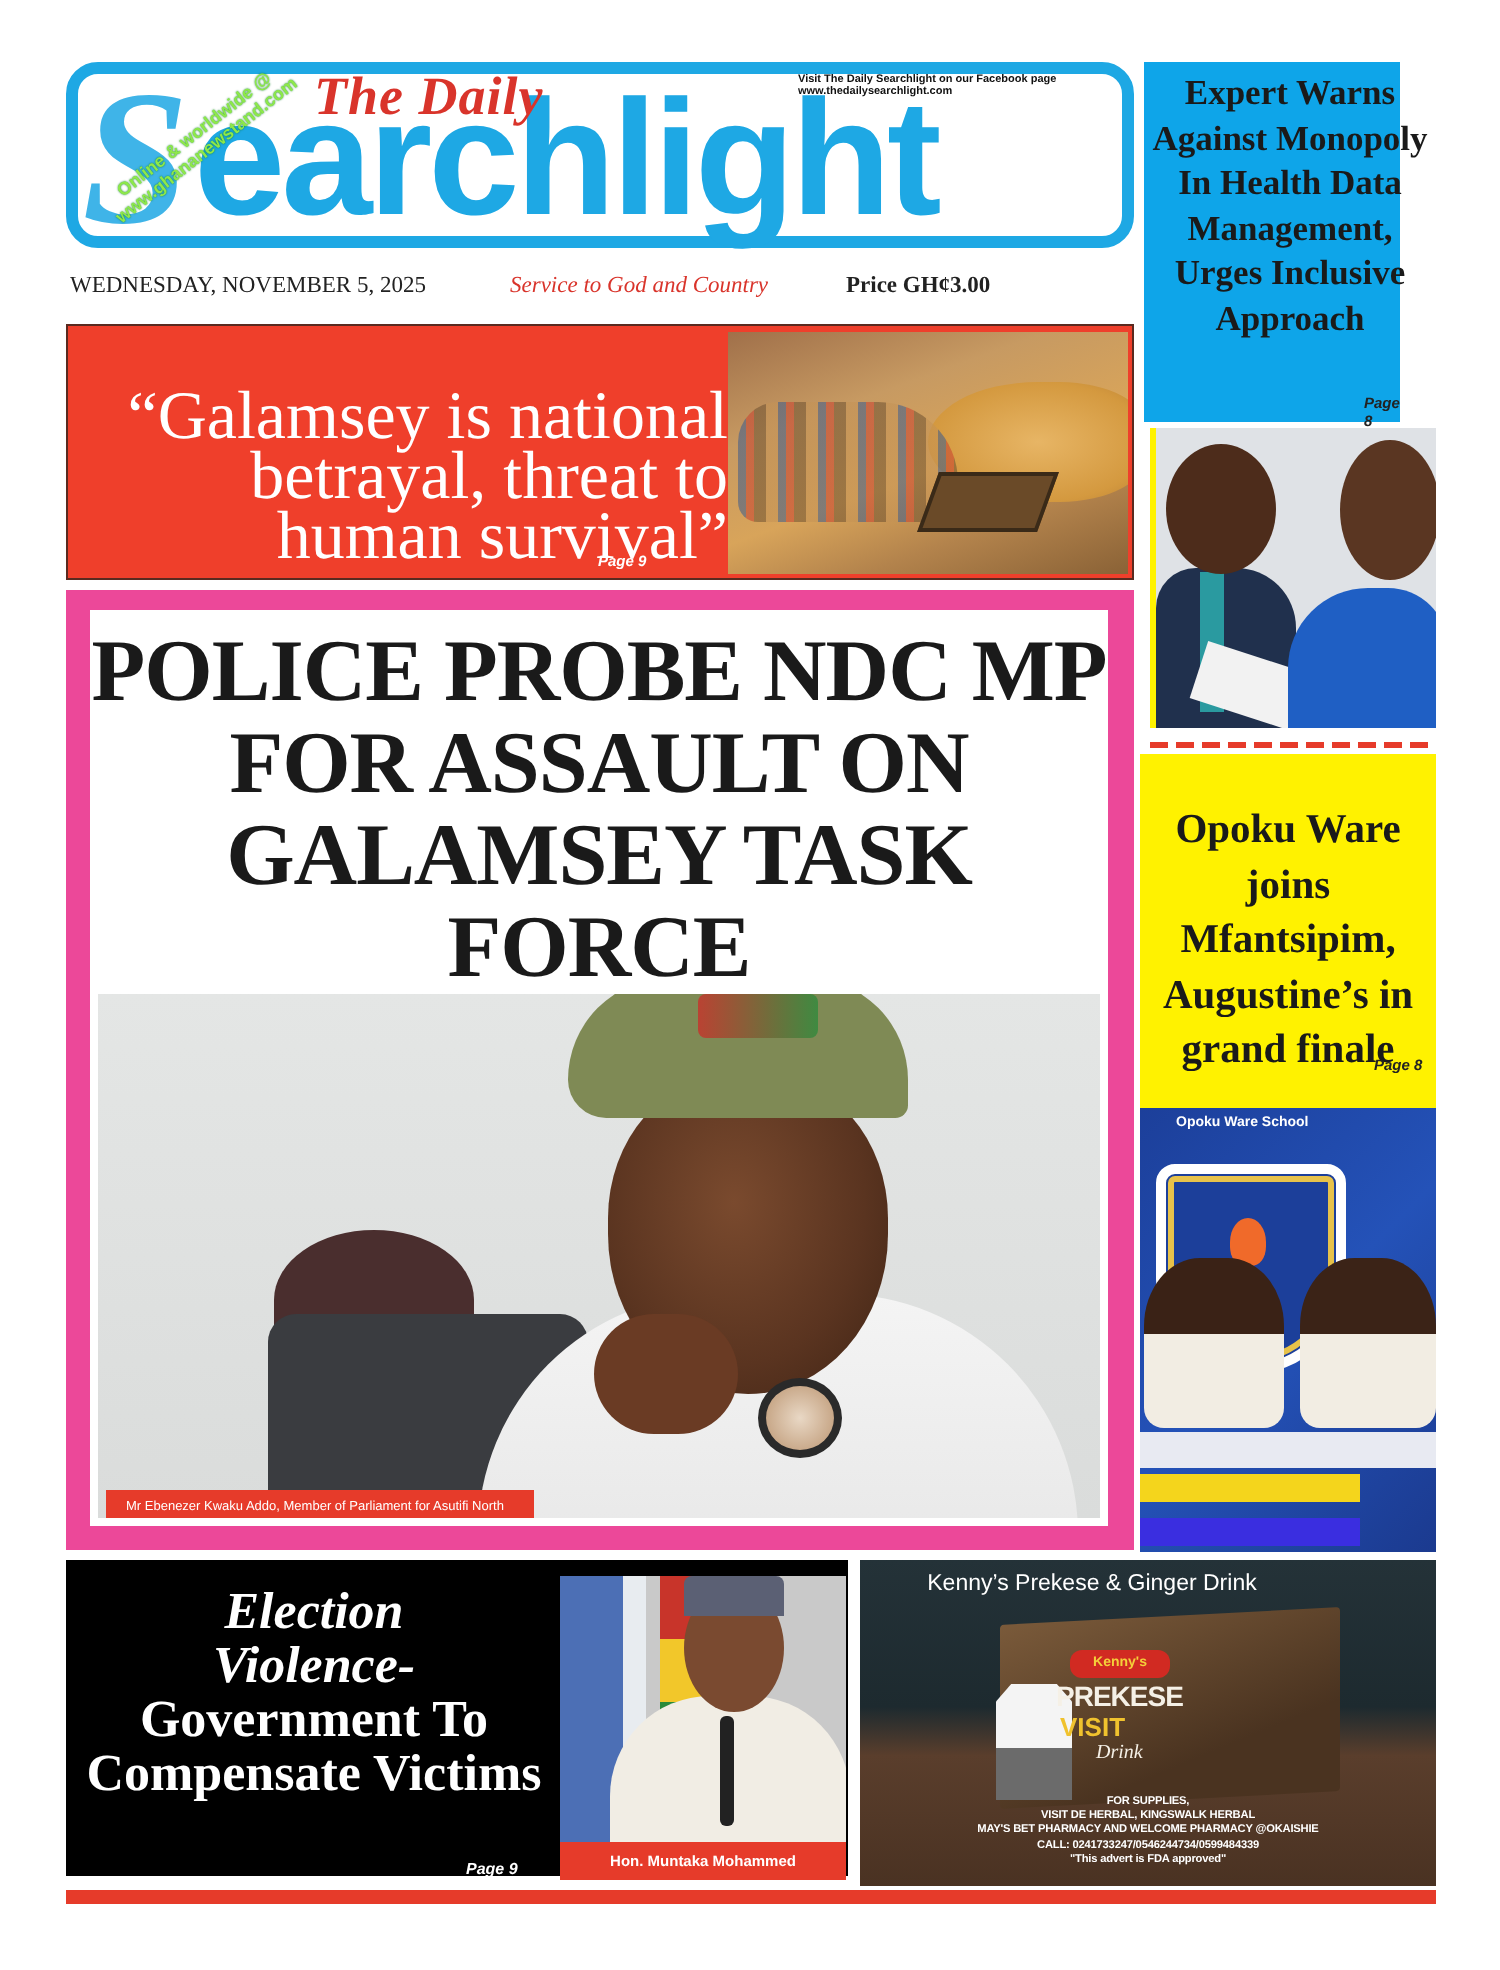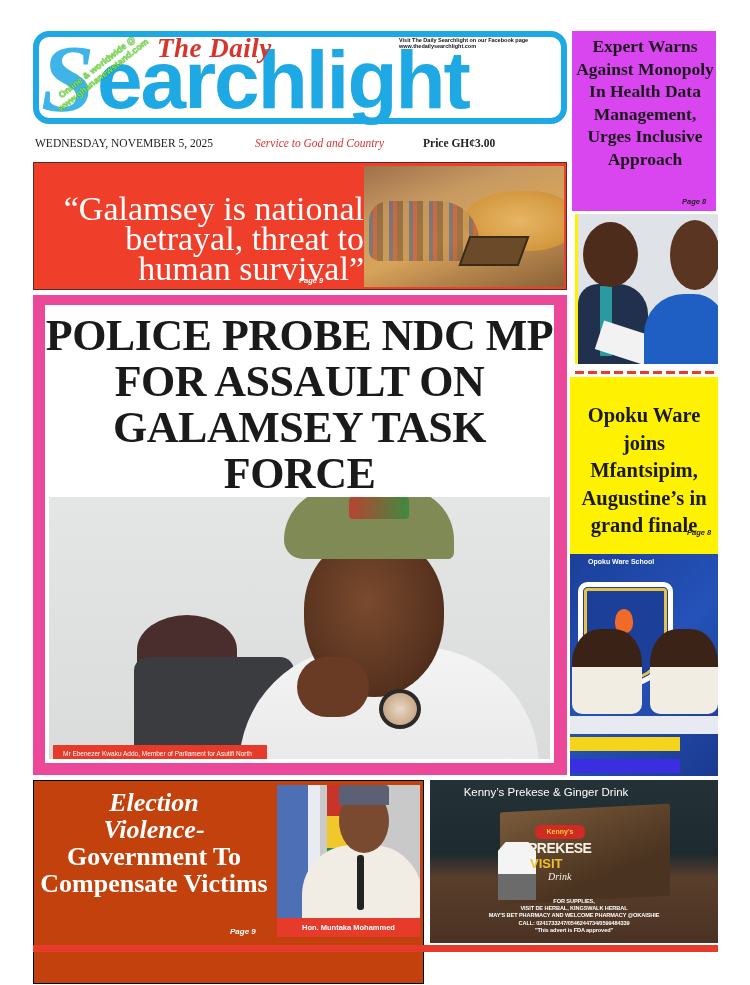--- a/index.html
+++ b/index.html
@@ -37,21 +37,21 @@
   .chair-body { left: 85px; top: 160px; width: 160px; height: 110px; border-radius: 14px; background: #3a3c40; }
   .shirt { left: 190px; top: 150px; width: 300px; height: 130px; border-radius: 120px 120px 0 0; background: linear-gradient(180deg, #f4f4f4, #e8e8e8); }
   .face { left: 255px; top: 40px; width: 140px; height: 160px; border-radius: 45% 45% 50% 50%; background: radial-gradient(ellipse at 45% 40%, #7a4a2e 0%, #5a3420 60%, #3e2314 100%); }
   .cap { left: 235px; top: -8px; width: 170px; height: 70px; border-radius: 80px 80px 10px 30px; background: #7f8a55; }
   .cap-logo { left: 300px; top: 0px; width: 60px; height: 22px; border-radius: 4px; background: linear-gradient(90deg, #c8312a, #2f8a3c); opacity: 0.8; }
   .fist { left: 248px; top: 160px; width: 72px; height: 60px; border-radius: 30px; background: #6a3b24; }
   .watch { left: 330px; top: 192px; width: 42px; height: 40px; border-radius: 50%; background: radial-gradient(circle, #e9d8c5 0%, #c9a98a 70%, #7a5d45 100%); border: 4px solid #2a2a2a; }
   .caption { left: 4px; top: 248px; width: 214px; height: 18px; background: #e63b2a; color: #fff; font-family: "Liberation Sans", sans-serif; font-size: 6.5px; line-height: 18px; padding-left: 10px; }
 
   
-  .side1 { left: 572px; top: 31px; width: 144px; height: 180px; background: #d946ef; }
+  .side1 { left: 572px; top: 31px; width: 128px; height: 180px; background: #0ea5e9; }
   .side1-text { left: 0; top: 4px; width: 146px; text-align: center; font-weight: bold; font-size: 17.5px; line-height: 22.5px; color: #1a1a1a; }
   .side1-page { left: 110px; top: 166px; font-family: "Liberation Sans", sans-serif; font-style: italic; font-weight: bold; font-size: 7.5px; color: #222; }
   .side1-photo { left: 575px; top: 214px; width: 143px; height: 150px; background: #dfe2e6; overflow: hidden; border-left: 3px solid #fff200; }
   .p1-suit { left: 0; top: 70px; width: 70px; height: 90px; background: #20304d; border-radius: 20px 30px 0 0; }
   .p1-tie { left: 22px; top: 72px; width: 12px; height: 70px; background: #2a9aa0; }
   .p1-face { left: 5px; top: 8px; width: 55px; height: 65px; border-radius: 50%; background: #4d2c1b; }
   .p1-paper { left: 20px; top: 115px; width: 60px; height: 30px; background: #f2f2f2; transform: rotate(18deg); }
   .p2-suit { left: 66px; top: 80px; width: 80px; height: 80px; background: #1f5fc4; border-radius: 40px 30px 0 0; }
   .p2-face { left: 92px; top: 6px; width: 50px; height: 70px; border-radius: 50%; background: #5a3622; }
   .dash-sep { left: 575px; top: 371px; width: 143px; height: 3px; background: repeating-linear-gradient(90deg, #e63b2a 0 9px, transparent 9px 13px); }
@@ -63,21 +63,21 @@
   .school-label { left: 18px; top: 4px; font-family: "Liberation Sans", sans-serif; font-weight: bold; font-size: 7px; color: #fff; }
   .shield { left: 8px; top: 28px; width: 95px; height: 105px; background: #1c3f9a; border: 5px solid #fff; outline: 3px solid #e7c24a; outline-offset: -9px; border-radius: 10px 10px 50px 50px; }
   .flame { left: 45px; top: 55px; width: 18px; height: 24px; background: #f06a2a; border-radius: 50% 50% 40% 40%; }
   .boy1 { left: 2px; top: 75px; width: 70px; height: 85px; border-radius: 40% 40% 10px 10px; background: linear-gradient(180deg, #3a2216 0 45%, #f2ede3 45% 100%); }
   .boy2 { left: 80px; top: 75px; width: 68px; height: 85px; border-radius: 40% 40% 10px 10px; background: linear-gradient(180deg, #3b2317 0 45%, #f2ede3 45% 100%); }
   .desk { left: 0; top: 162px; width: 148px; height: 18px; background: #e8eaf2; }
   .desk-y { left: 0; top: 183px; width: 110px; height: 14px; background: #f4d51c; }
   .desk-b { left: 0; top: 205px; width: 110px; height: 14px; background: #3a2ee0; }
 
   
-  .election { left: 33px; top: 780px; width: 391px; height: 204px; background: #c2410c; border: 1px solid #000000; }
+  .election { left: 33px; top: 780px; width: 391px; height: 158px; background: #000000; border: 4px solid #000000; }
   .election-text { left: 0; top: 8px; width: 240px; text-align: center; color: #fff; font-weight: bold; font-size: 26px; line-height: 27px; }
   .election-text .it { font-style: italic; display: block; }
   .election-page { left: 196px; top: 146px; font-family: "Liberation Sans", sans-serif; font-style: italic; font-weight: bold; font-size: 8px; color: #fff; }
   .el-photo { left: 243px; top: 4px; width: 143px; height: 138px; background: linear-gradient(90deg, #4c6fb5 0 22%, #e8ecf0 22% 30%, #c9c9c9 30% 100%); overflow: hidden; }
   .flag { left: 50px; top: 0; width: 22px; height: 90px; background: linear-gradient(180deg, #c8342a 0 35%, #f2c72a 35% 70%, #2a8a3a 70% 100%); }
   .robe { left: 25px; top: 60px; width: 120px; height: 80px; border-radius: 50px 50px 0 0; background: #f1ede4; }
   .el-face { left: 62px; top: 4px; width: 50px; height: 64px; border-radius: 50%; background: #7a4a30; }
   .el-cap { left: 62px; top: 0px; width: 50px; height: 20px; background: #5b6074; border-radius: 4px 4px 0 0; }
   .mic { left: 80px; top: 70px; width: 7px; height: 55px; background: #222; border-radius: 3px; }
   .el-caption { left: 243px; top: 137px; width: 143px; height: 19px; background: #e63b2a; color: #fff; font-family: "Liberation Sans", sans-serif; font-weight: bold; font-size: 7.5px; line-height: 19px; text-align: center; }

